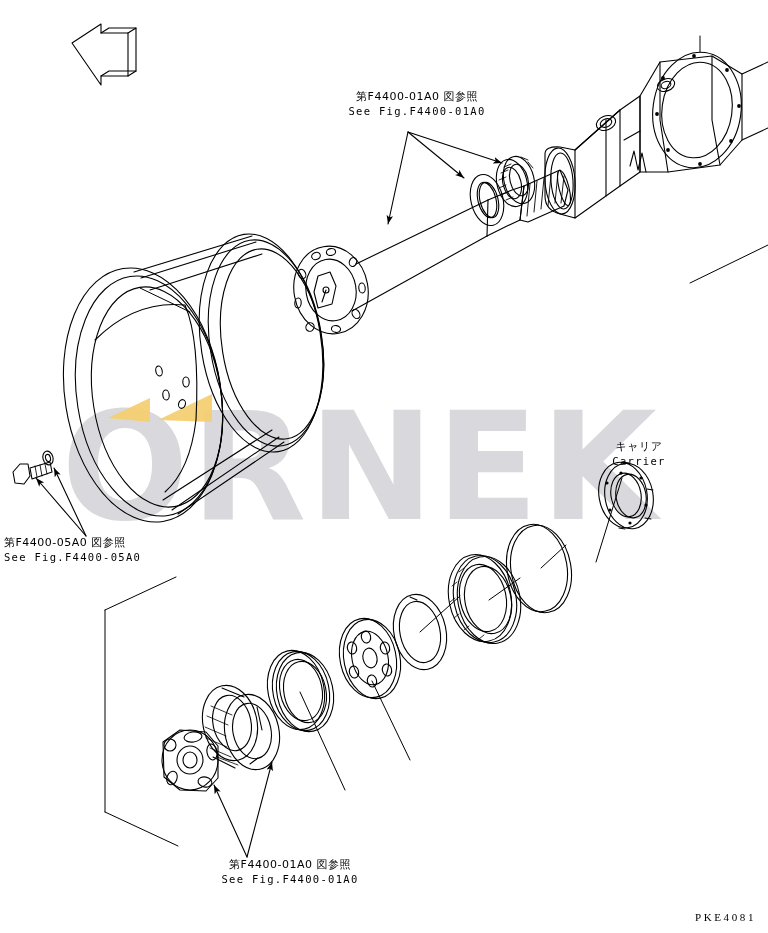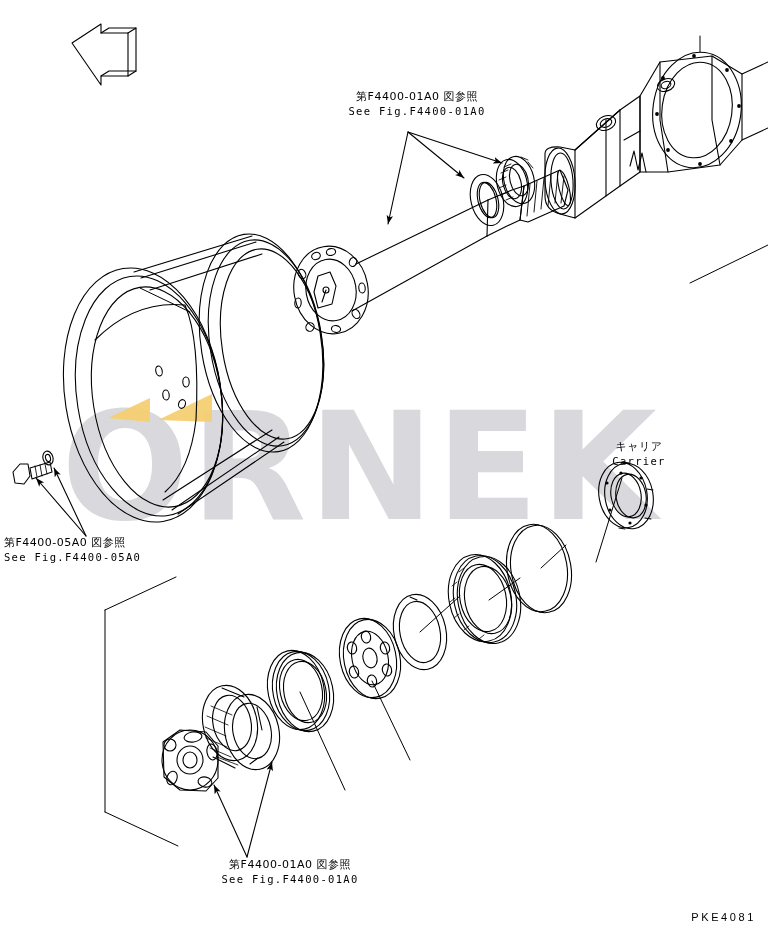--- a/index.html
+++ b/index.html
@@ -43,21 +43,21 @@
     font-family: "DejaVu Sans Mono", "Liberation Mono", monospace;
     font-size: 10.5px;
     letter-spacing: 1.3px;
     display: block;
   }
   .lbl.left-al { text-align: left; }
   #page-code {
     position: absolute;
     right: 12px;
     bottom: 10px;
-    font-family: Liberation Sans, sans-serif;
+    font-family: Liberation Serif, serif;
     font-size: 11px;
     letter-spacing: 2.6px;
     color: #000000;
   }
   
   #watermark {
     position: absolute;
     left: 0;
     top: 0;
     width: 768px;

